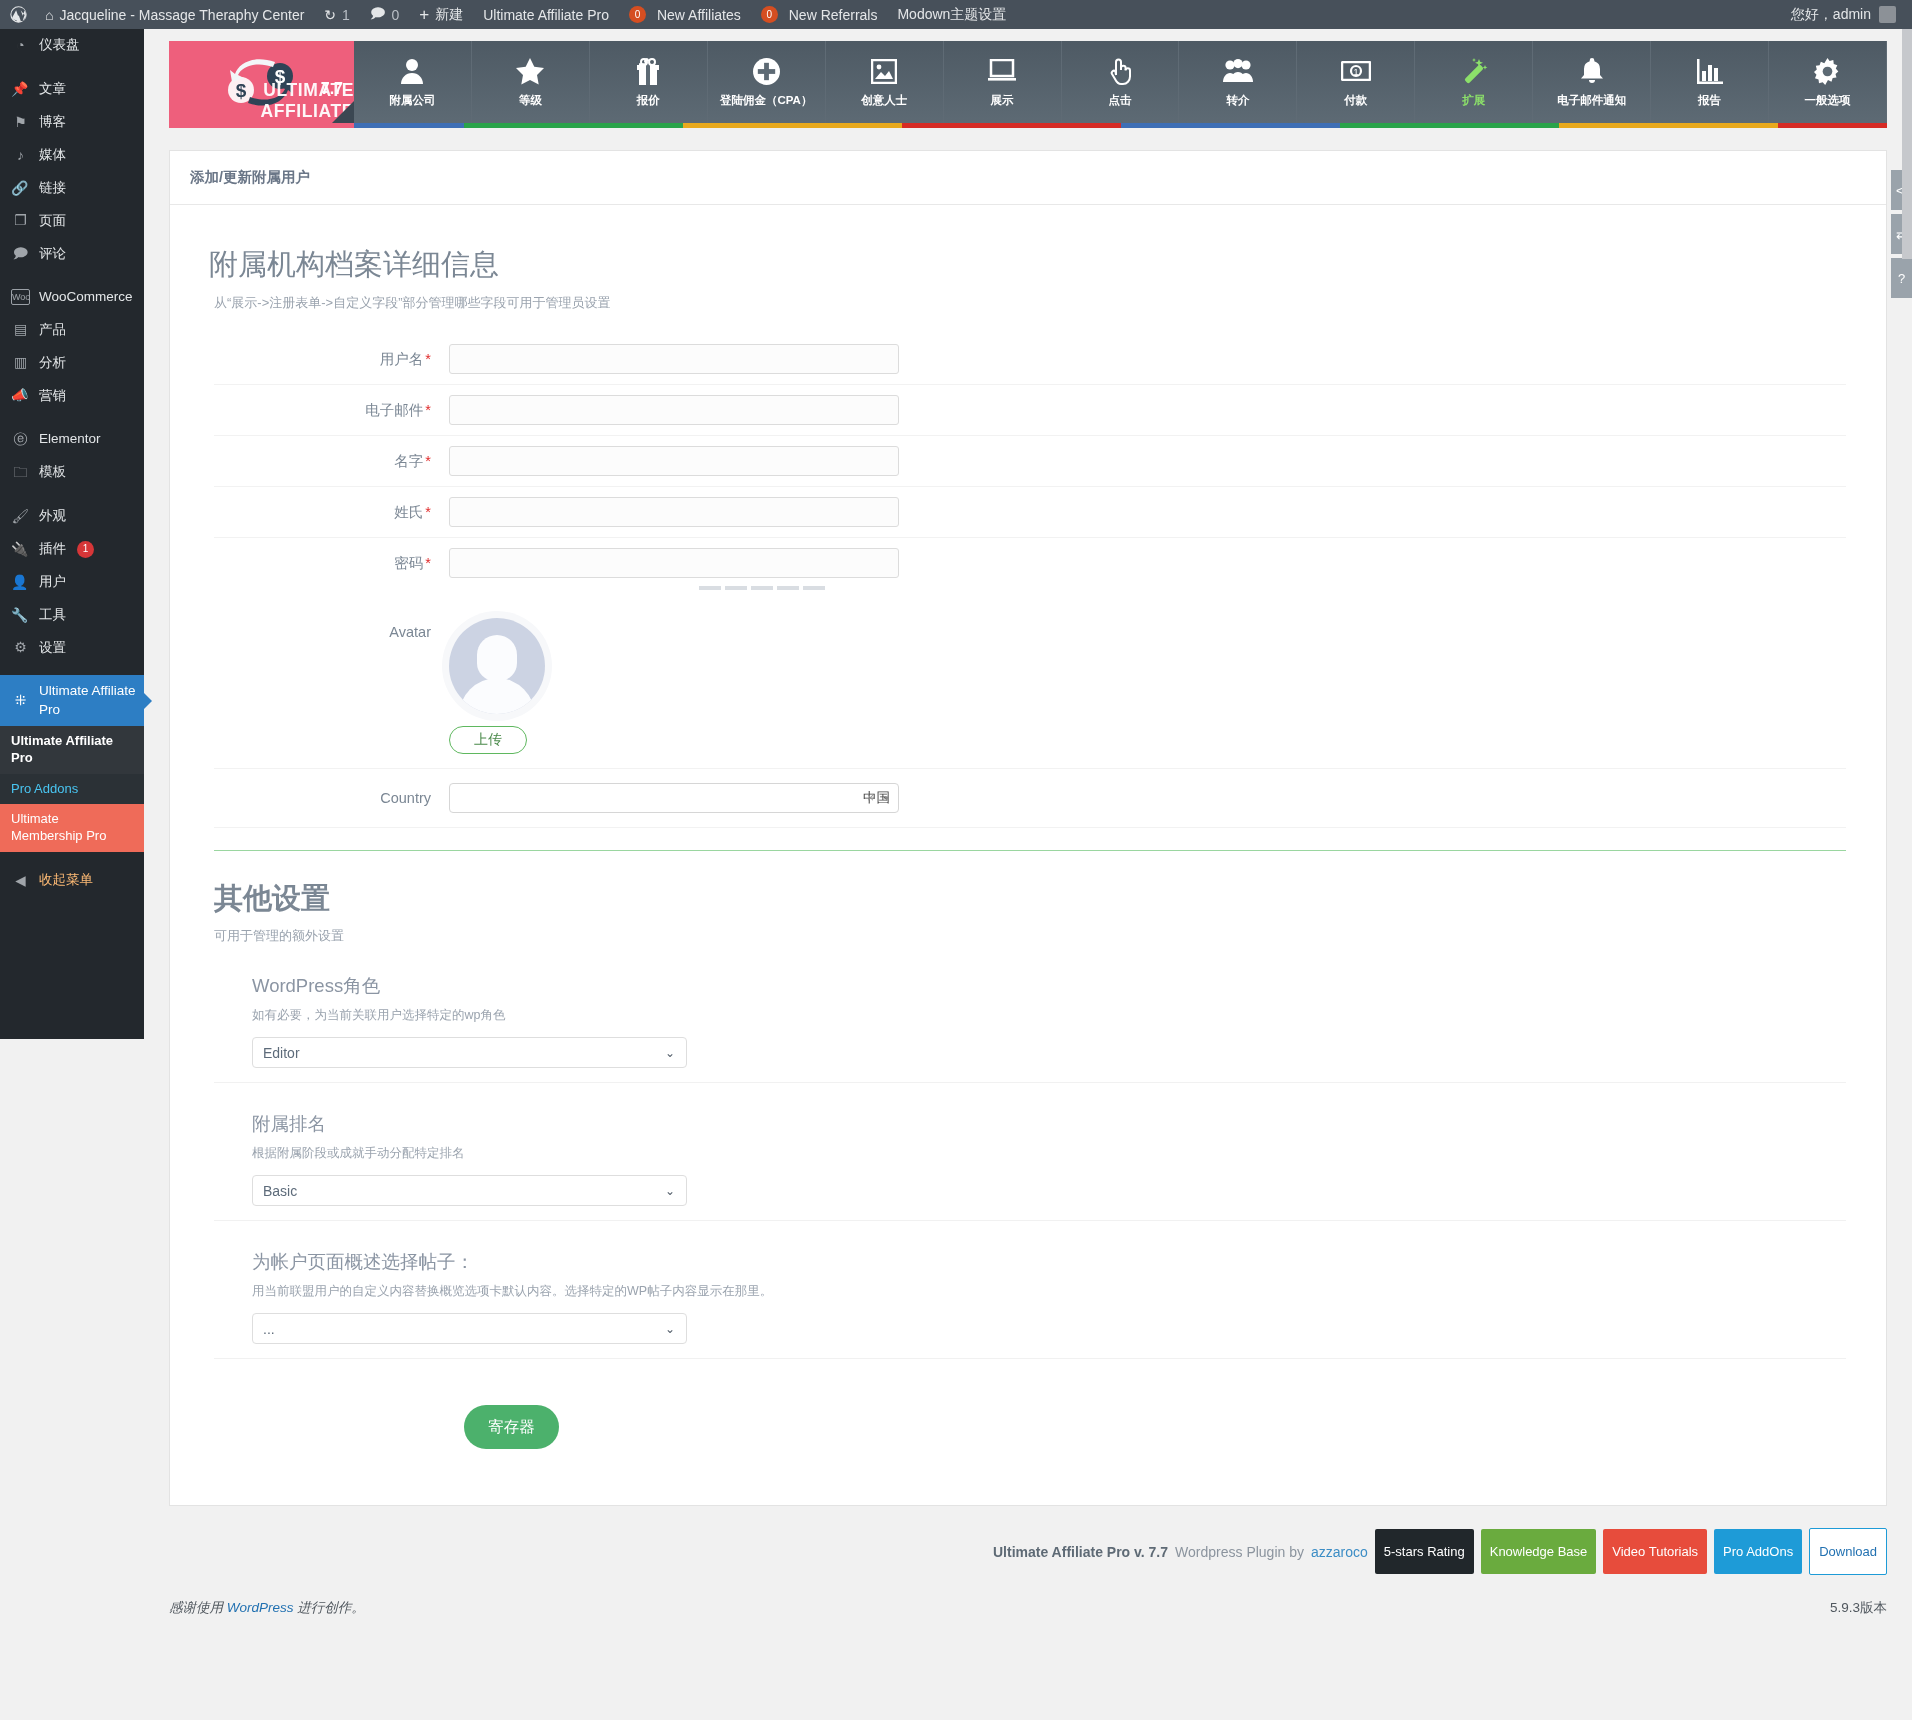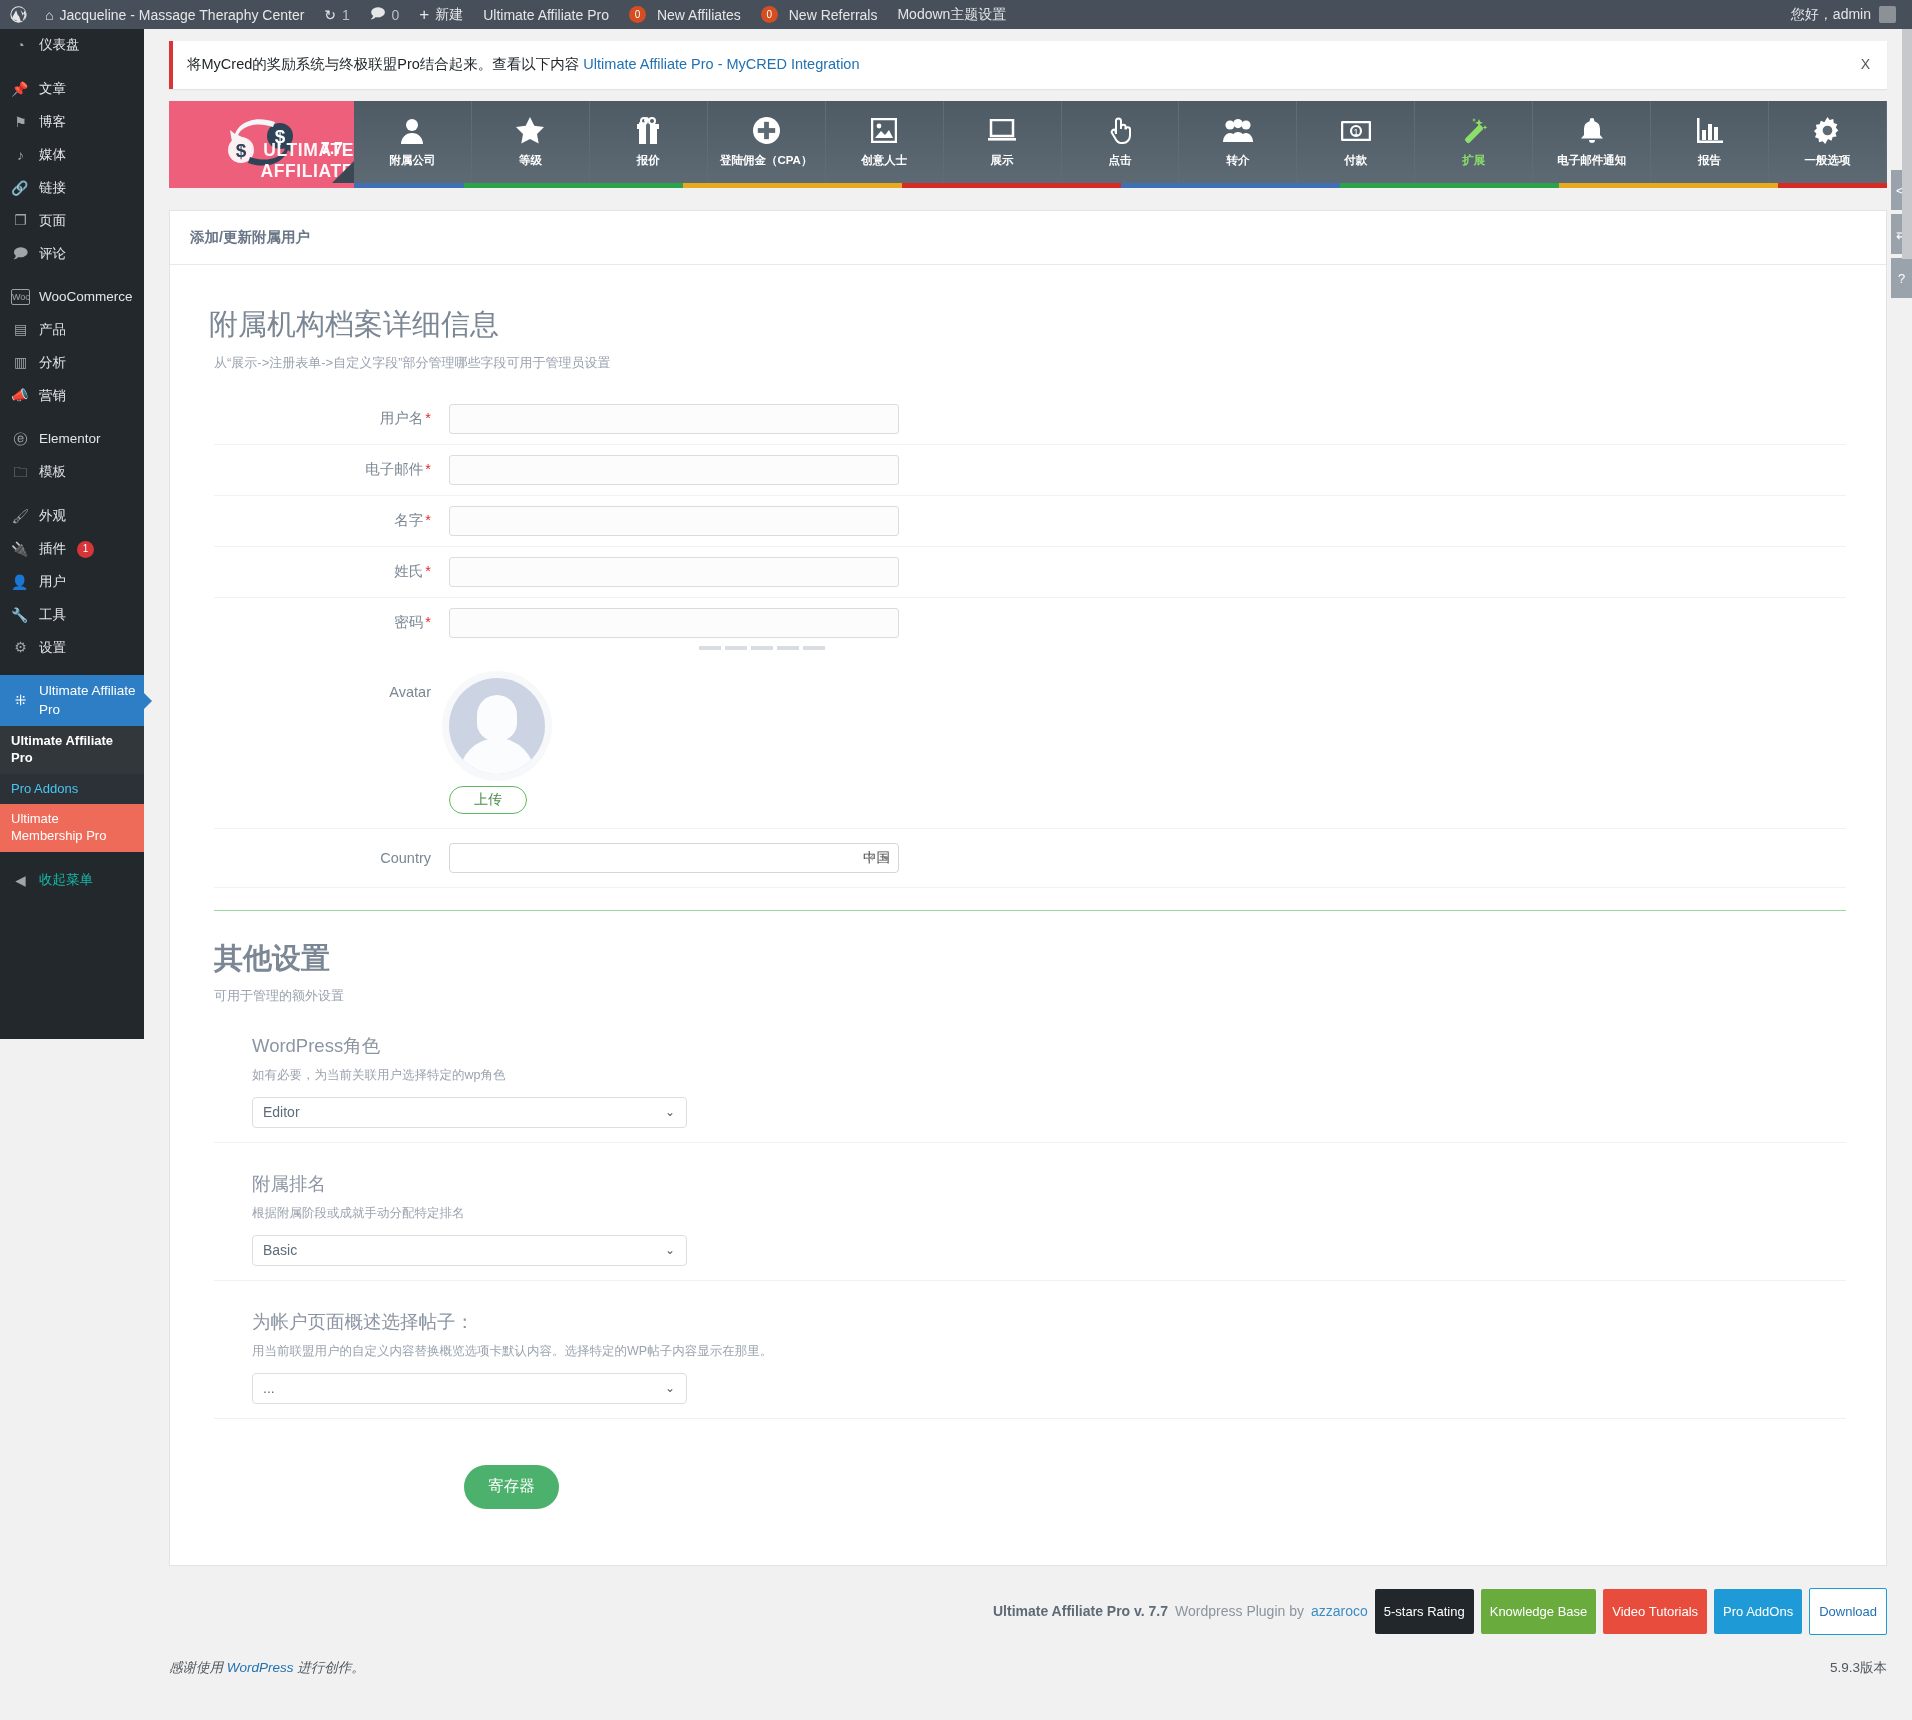--- a/index.html
+++ b/index.html
@@ -52,21 +52,21 @@
     min-width: 17px; height: 17px; border-radius: 9px; padding: 0 4px;
     background: #d63638; color: #fff; font-size: 10px; margin-left: 2px;
   }
   .submenu { background: #32373c; }
   .sub-item { padding: 7px 11px 7px 11px; font-size: 13px; line-height: 1.3; }
   .sub-item.sub-head { color: #fff; font-weight: bold; background:#32373c;}
   .sub-item.sub-active { color: #49c5f1; background:#2b3136; }
   .sub-item.sub-ump { background: #ef6b59; color: #fff; }
   .collapse { display:flex; align-items:center; gap:9px; padding: 9px 0 9px 11px; margin-top: 10px; }
   .collapse .mi-ico { width:19px; text-align:center; color:#a0a5aa; }
-  .collapse .mi-lbl { color:#14b8a6; }
+  .collapse .mi-lbl { color:#fdba74; }
 
   
   #content { position: absolute; top: 29px; left: 144px; width: 1768px; height: 1691px; background: #f1f1f1; }
 
   
   .notice-wrap { padding: 12px 25px 0 25px; }
   .notice {
     background: #fff; border-left: 4px solid #d63638; box-shadow: 0 1px 1px rgba(0,0,0,.06);
     padding: 13px 14px; font-size: 14.5px; color: #1d2327; position: relative; line-height: 1.5;
   }
@@ -323,27 +323,20 @@
     <div class="sub-item sub-ump">Ultimate Membership Pro</div>
   </div>
   <div class="collapse">
     <span class="mi-ico">◀</span>
     <span class="mi-lbl">收起菜单</span>
   </div>
 </div>
 
 <div id="content">
 
-  <div class="notice-wrap">
-    <div class="notice">
-      <span>将MyCred的奖励系统与终极联盟Pro结合起来。查看以下内容</span>
-      <a href="#">Ultimate Affiliate Pro - MyCRED Integration</a>
-      <span class="notice-x">X</span>
-    </div>
-  </div>
 
   <div class="uap-nav-wrap">
     <div class="uap-nav">
       <div class="uap-logo">
         <svg width="86" height="52" viewBox="0 0 86 52">
           <circle cx="22" cy="34" r="13" fill="#fdf0f3"></circle>
           <text x="22" y="41" font-size="19" font-weight="bold" fill="#2f4356" text-anchor="middle" font-family="Liberation Sans, sans-serif">$</text>
           <circle cx="61" cy="20" r="13" fill="#2f4356"></circle>
           <text x="61" y="27" font-size="19" font-weight="bold" fill="#ffffff" text-anchor="middle" font-family="Liberation Sans, sans-serif">$</text>
           <path d="M56 6 C36 -1 20 6 16 18 L11 14 L13 26 L25 22 L19 19 C23 10 38 5 54 11 Z" fill="#f3f6f8"></path>

